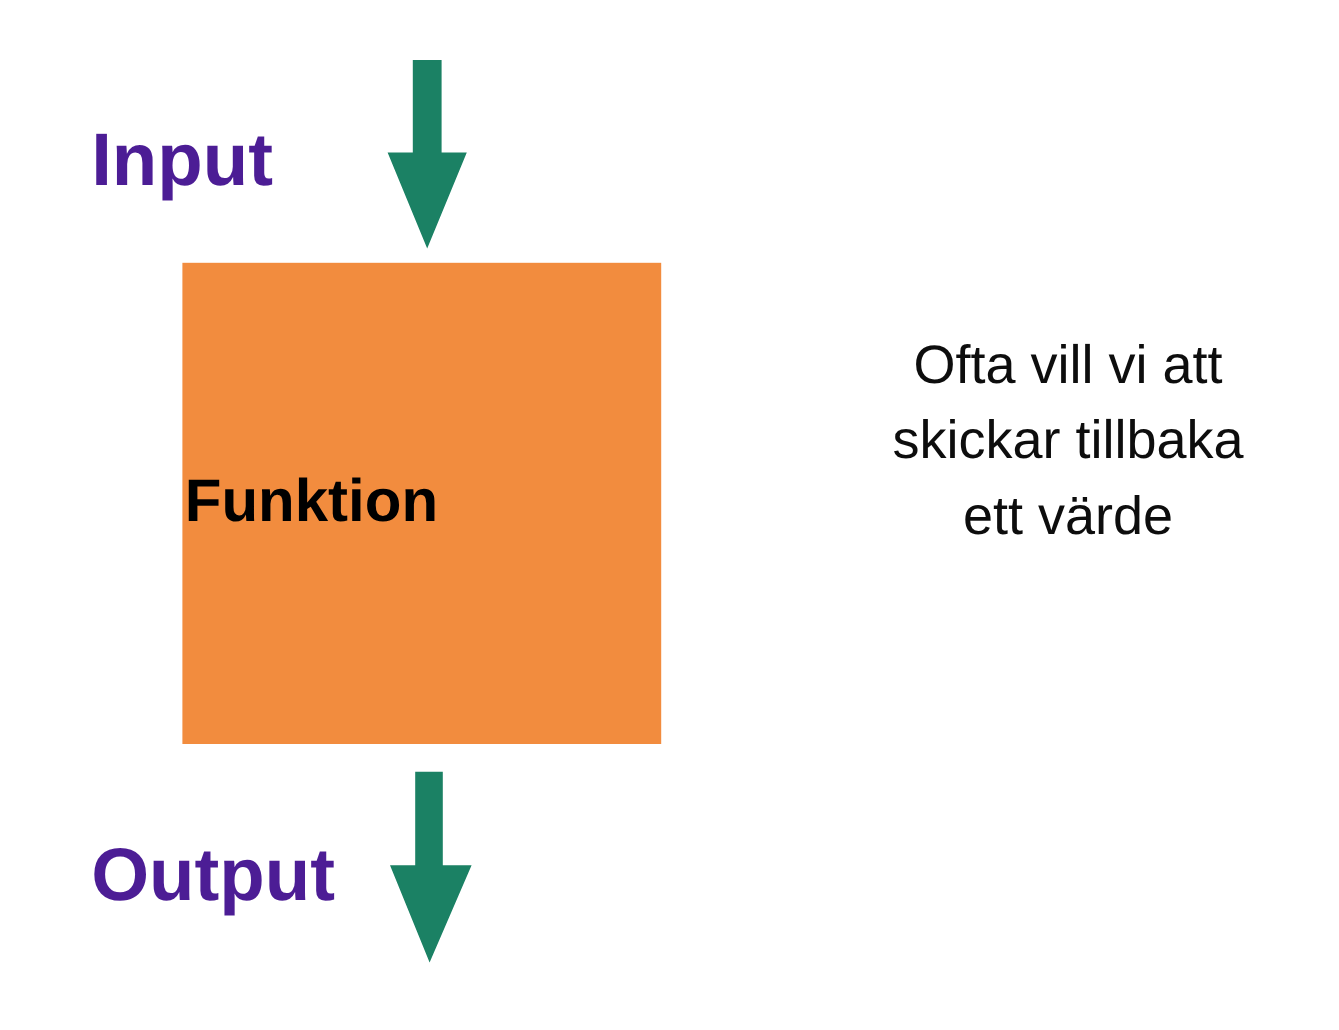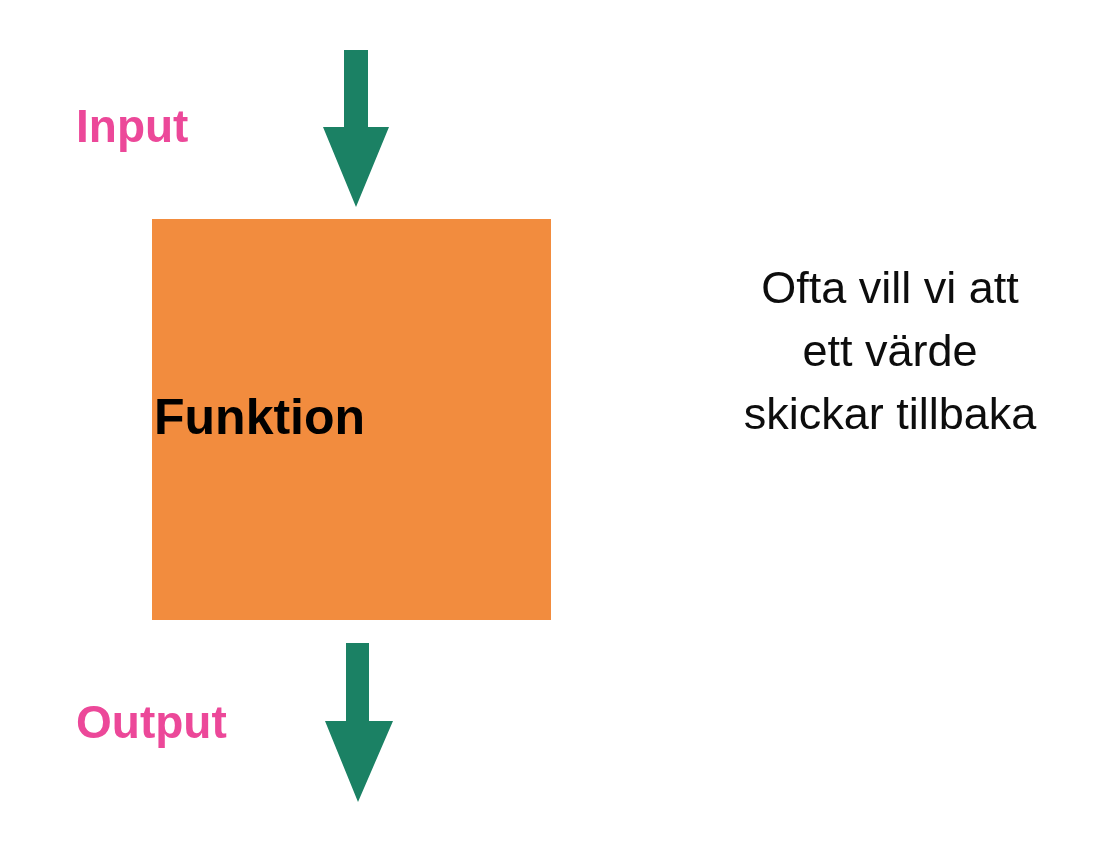--- a/index.html
+++ b/index.html
@@ -14,23 +14,23 @@
     background: #ffffff;
     overflow: hidden;
     font-family: "Liberation Sans", sans-serif;
   }
 
   
   .io-label {
     position: absolute;
     font-family: "Liberation Sans", sans-serif;
     font-weight: bold;
-    font-size: 46px;
+    font-size: 62px;
     line-height: 1;
-    color: #ec4899;
+    color: #4c1d95;
     white-space: nowrap;
     letter-spacing: 0px;
   }
   #input-label  { left: 76px;  top: 103px; }
   #output-label { left: 76px;  top: 699px; text-align: right; }
 
   
   #function-box {
     position: absolute;
     left: 152px;
@@ -58,21 +58,21 @@
     position: absolute;
     display: block;
   }
   #arrow-input  { left: 318px; top: 50px;  width: 76px;  height: 160px; }
   #arrow-output { left: 322px; top: 643px; width: 76px;  height: 162px; }
 
   
   #side-note {
     position: absolute;
     left: 688px;
-    top: 256px;
+    top: 272px;
     width: 404px;
     text-align: center;
     font-family: "Liberation Sans", sans-serif;
     font-weight: normal;
     font-size: 45px;
     line-height: 63px;
     color: #0d0d0d;
   }
   #side-note .note-line { display: block; white-space: nowrap; }
 </style>
@@ -92,17 +92,17 @@
   </div>
 
   <div class="io-label" id="output-label">Output</div>
 
   <svg class="arrow-svg" id="arrow-output" viewBox="0 0 76 162" preserveAspectRatio="none">
     <polygon points="24,0 47,0 47,78 71,78 36,159 3,78 24,78" fill="#1b8164"></polygon>
   </svg>
 
   <div id="side-note">
     <span class="note-line">Ofta vill vi att</span>
+    <span class="note-line">skickar tillbaka</span>
     <span class="note-line">ett värde</span>
-    <span class="note-line">skickar tillbaka</span>
   </div>
 
 </div>
 
 </body></html>

